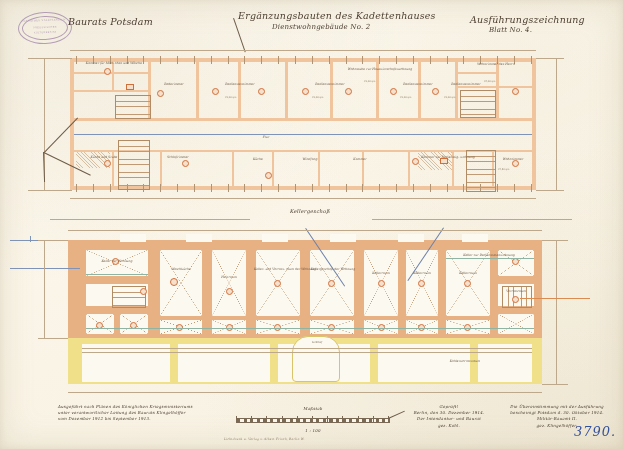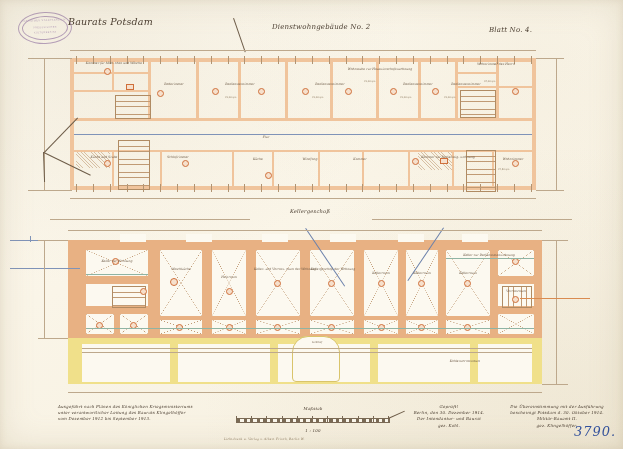--- a/index.html
+++ b/index.html
@@ -158,21 +158,23 @@
 <div id="sheet">
   <div id="paper-grain"></div>
 
   <div id="stamp">
     <div class="st-txt" style="top:6px;">GEHEIMES STAATSARCHIV</div>
     <div class="st-txt" style="top:12.5px;font-size:2.4px;">PREUSSISCHER</div>
     <div class="st-txt" style="top:18px;font-size:2.4px;">KULTURBESITZ</div>
   </div>
 
   <div class="abs hand t-title" style="left:68px;top:16px;">Baurats Potsdam</div>
+  <div class="abs hand t-title" style="left:238px;top:10px;">Ergänzungsbauten des Kadettenhauses</div>
   <div class="abs hand t-sub" style="left:272px;top:23px;">Dienstwohngebäude No. 2</div>
+  <div class="abs hand t-title" style="left:470px;top:14px;">Ausführungszeichnung</div>
   <div class="abs hand t-sub" style="left:489px;top:26px;">Blatt No. 4.</div>
 
   <div class="leader" style="left:234px;top:18px;width:36px;transform:rotate(71deg);"></div>
 
   <div class="plan" id="plan-upper" style="left:0;top:0;width:623px;height:205px;">
 
     <div class="wall-fill2" style="left:70px;top:58px;width:466px;height:4px;"></div>
     <div class="wall-fill2" style="left:70px;top:186px;width:466px;height:4px;"></div>
     <div class="wall-fill2" style="left:70px;top:58px;width:4px;height:132px;"></div>
     <div class="wall-fill2" style="left:532px;top:58px;width:4px;height:132px;"></div>

